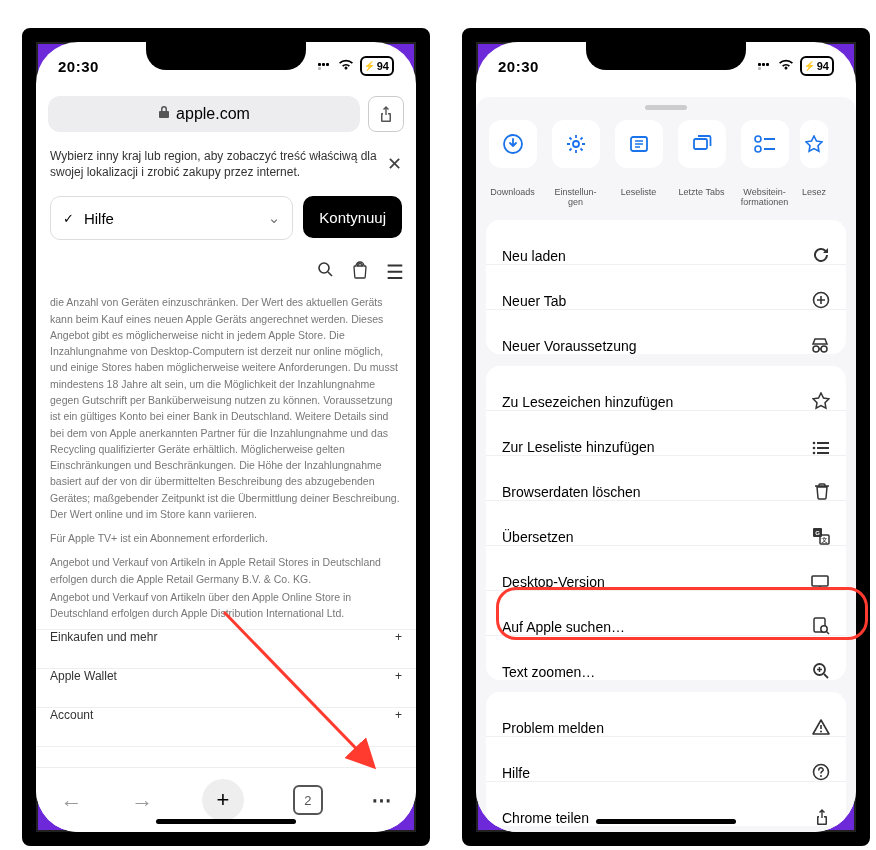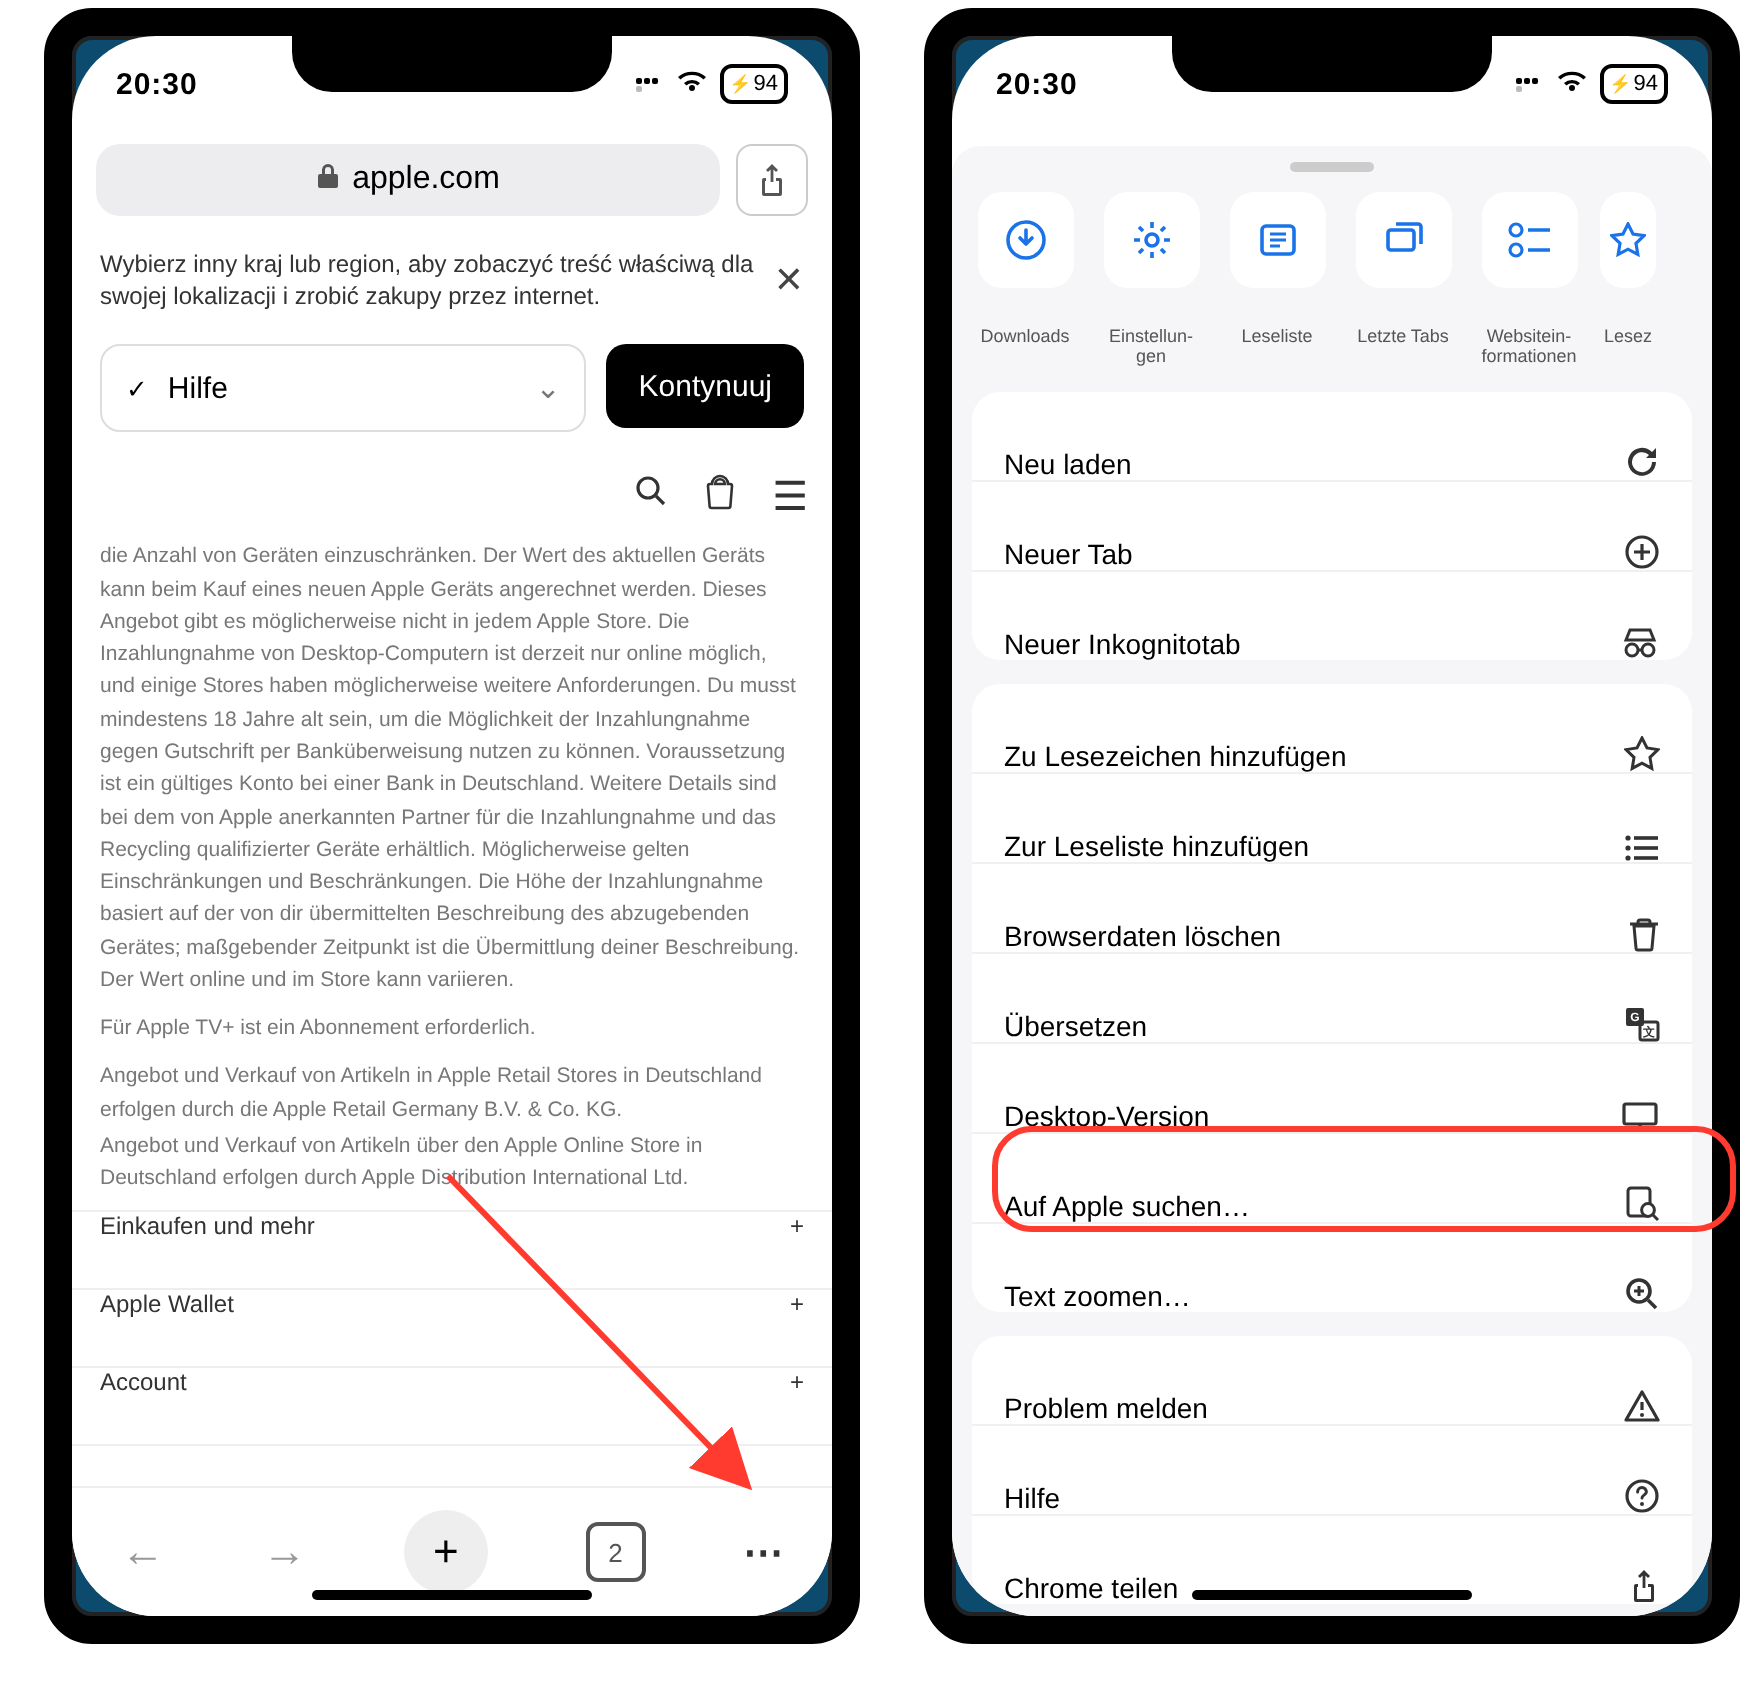--- a/index.html
+++ b/index.html
@@ -1,29 +1,29 @@
 <!DOCTYPE html>
 <html><head>
 <meta charset="utf-8">
 <style>
 html,body{margin:0;padding:0;background:#fff;font-family:-apple-system,"SF Pro Text","Helvetica Neue",Arial,sans-serif}
 .stage{width:876px;height:850px;position:relative}
-.phone{position:absolute;width:380px;height:790px;border:14px solid #000;border-radius:24px;top:4px;background:#0c4a6e;box-shadow:inset 0 0 0 2px #222}
+.phone{position:absolute;width:380px;height:790px;border:14px solid #000;border-radius:8px;top:28px;background:#6d28d9;box-shadow:inset 0 0 0 2px #222}
 .phone.left{left:22px}
 .phone.right{left:462px}
 .notch{position:absolute;top:-2px;left:50%;transform:translateX(-50%);width:160px;height:30px;background:#000;border-bottom-left-radius:20px;border-bottom-right-radius:20px;z-index:50}
 .screen{position:absolute;inset:0;border-radius:42px;overflow:hidden;background:#fff}
 .statusbar{height:48px;display:flex;align-items:center;padding:0 22px;font-weight:600;font-size:15px;justify-content:space-between}
 .statusbar .time{letter-spacing:.5px}
 .statusbar .right{display:flex;align-items:center;gap:6px}
 .sigdots{display:inline-flex;flex-wrap:wrap;width:14px;gap:1px}
 .sigdots span{width:3px;height:3px;background:#000;border-radius:1px}
 .sigdots span.off{background:#bbb}
 .wifi{font-size:14px;font-weight:400}
-.batt{display:inline-flex;align-items:center;border:2px solid #000;border-radius:6px;padding:0 3px;font-size:11px;font-weight:400;height:16px}
+.batt{display:inline-flex;align-items:center;border:2px solid #000;border-radius:6px;padding:0 3px;font-size:11px;font-weight:700;height:16px}
 .batt::before{content:'⚡';font-size:9px;margin-right:1px}
 .blackbar{height:5px;width:140px;background:#000;border-radius:3px;position:absolute;bottom:8px;left:50%;transform:translateX(-50%)}
 
 
 .addrbar{padding:6px 12px;display:flex;align-items:center;gap:8px}
 .addrpill{flex:1;height:36px;background:#ededef;border-radius:12px;display:flex;align-items:center;justify-content:center;font-size:16px;font-weight:500;color:#000;gap:6px}
 .sharebtn{width:34px;height:34px;border:1px solid #ccc;border-radius:8px;display:flex;align-items:center;justify-content:center}
 .banner{padding:10px 14px;display:flex;align-items:center;gap:4px;font-size:12px;color:#333}
 .banner .txt{flex:1;line-height:1.35}
 .banner .close{font-size:18px;color:#444;font-weight:300}
@@ -283,21 +283,21 @@
               <span>Neuer Tab</span>
               <span class="micn">
                 <svg width="18" height="18" viewBox="0 0 18 18">
                   <circle cx="9" cy="9" r="7.5" fill="none" stroke="#333" stroke-width="1.6"></circle>
                   <line x1="9" y1="5" x2="9" y2="13" stroke="#333" stroke-width="1.6"></line>
                   <line x1="5" y1="9" x2="13" y2="9" stroke="#333" stroke-width="1.6"></line>
                 </svg>
               </span>
             </div>
             <div class="mrow">
-              <span>Neuer Inkognitotab</span>
+              <span>Neuer Voraussetzung</span>
               <span class="micn">
                 <svg width="20" height="16" viewBox="0 0 20 16">
                   <path d="M3 6l2-5h10l2 5H3z" fill="none" stroke="#333" stroke-width="1.5"></path>
                   <circle cx="6" cy="11" r="3" fill="none" stroke="#333" stroke-width="1.5"></circle>
                   <circle cx="14" cy="11" r="3" fill="none" stroke="#333" stroke-width="1.5"></circle>
                   <line x1="9" y1="11" x2="11" y2="11" stroke="#333" stroke-width="1.5"></line>
                 </svg>
               </span>
             </div>
           </div>

